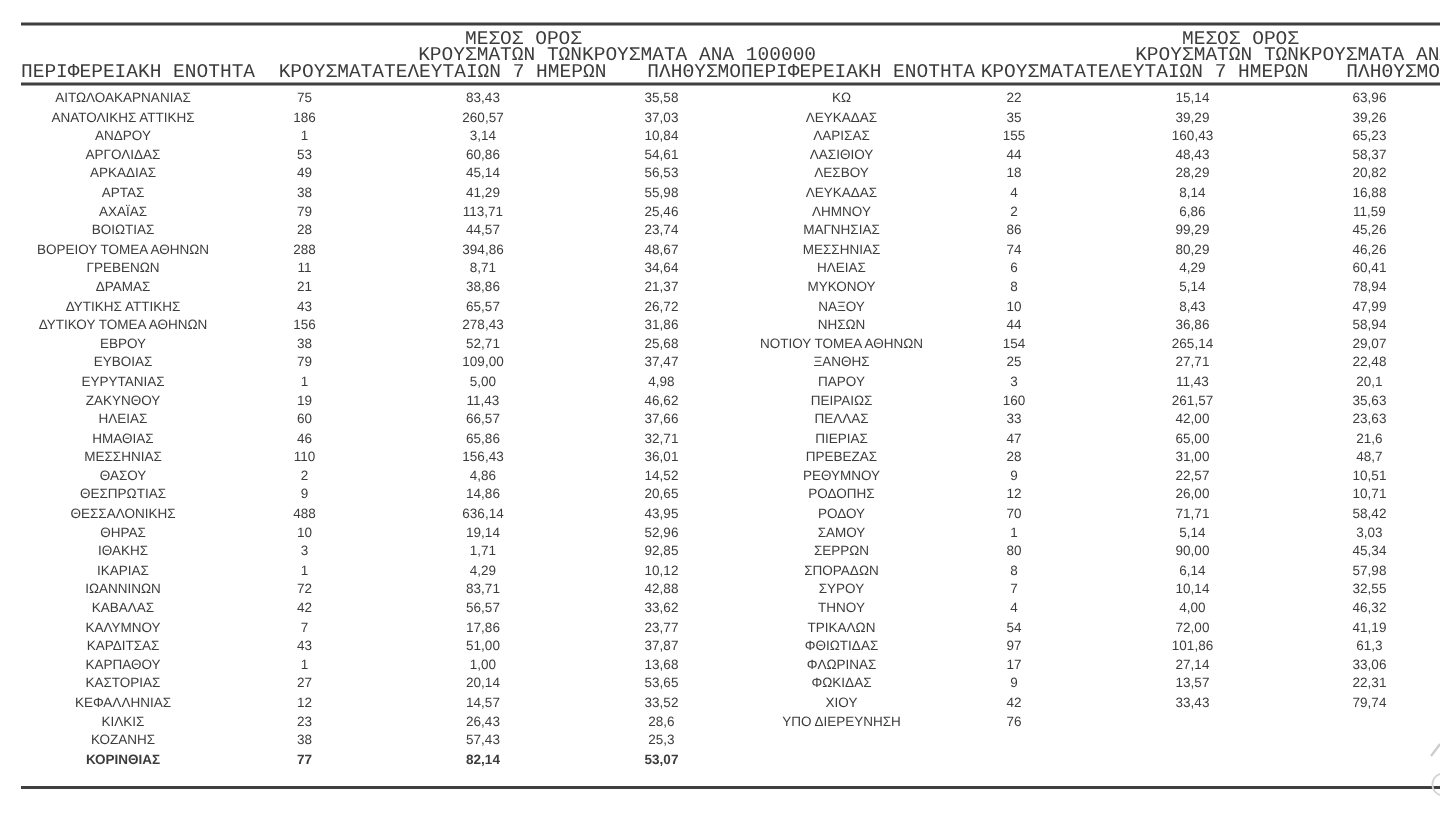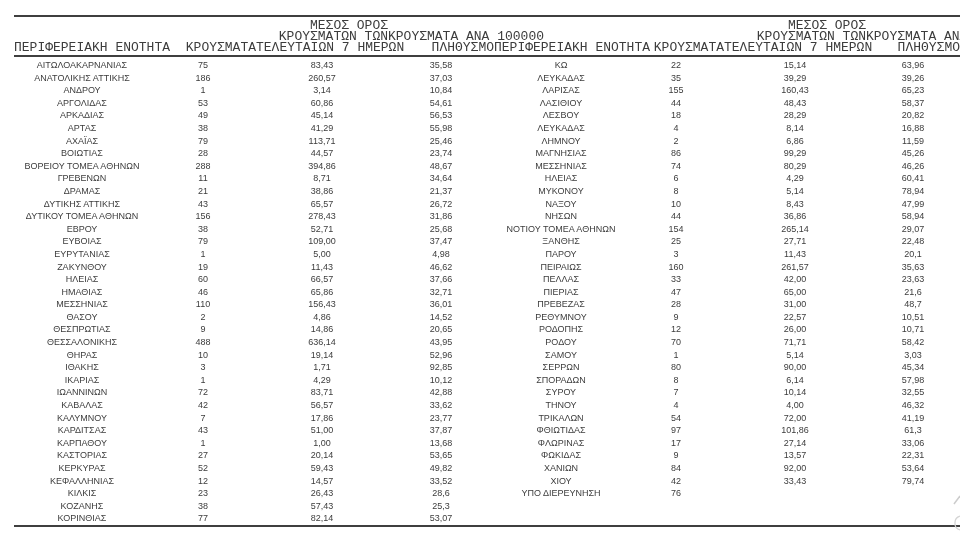--- a/index.html
+++ b/index.html
@@ -40,21 +40,21 @@
   table.stats tbody td {
     font-size: 9px;
     line-height: 12.6px;
     height: 12.6px;
     padding: 0;
     text-align: center;
     white-space: nowrap;
     overflow: visible;
   }
   table.stats tbody tr:first-child td { padding-top: 2px; }
-  table.stats tbody tr:last-child td { padding-bottom: 0; }
+  table.stats tbody tr:last-child td { padding-bottom: 12px; font-weight: bold; }
   .hdr-line { display: block; }
   .fragment {
     position: absolute;
     right: 0;
     top: 490px;
     width: 16px;
     height: 44px;
     pointer-events: none;
   }
 </style>
@@ -423,30 +423,20 @@
             <td>ΚΑΣΤΟΡΙΑΣ</td>
             <td>27</td>
             <td>20,14</td>
             <td>53,65</td>
             <td>ΦΩΚΙΔΑΣ</td>
             <td>9</td>
             <td>13,57</td>
             <td>22,31</td>
           </tr>
           <tr>
-            <td>ΚΕΡΚΥΡΑΣ</td>
-            <td>52</td>
-            <td>59,43</td>
-            <td>49,82</td>
-            <td>ΧΑΝΙΩΝ</td>
-            <td>84</td>
-            <td>92,00</td>
-            <td>53,64</td>
-          </tr>
-          <tr>
             <td>ΚΕΦΑΛΛΗΝΙΑΣ</td>
             <td>12</td>
             <td>14,57</td>
             <td>33,52</td>
             <td>ΧΙΟΥ</td>
             <td>42</td>
             <td>33,43</td>
             <td>79,74</td>
           </tr>
           <tr>

